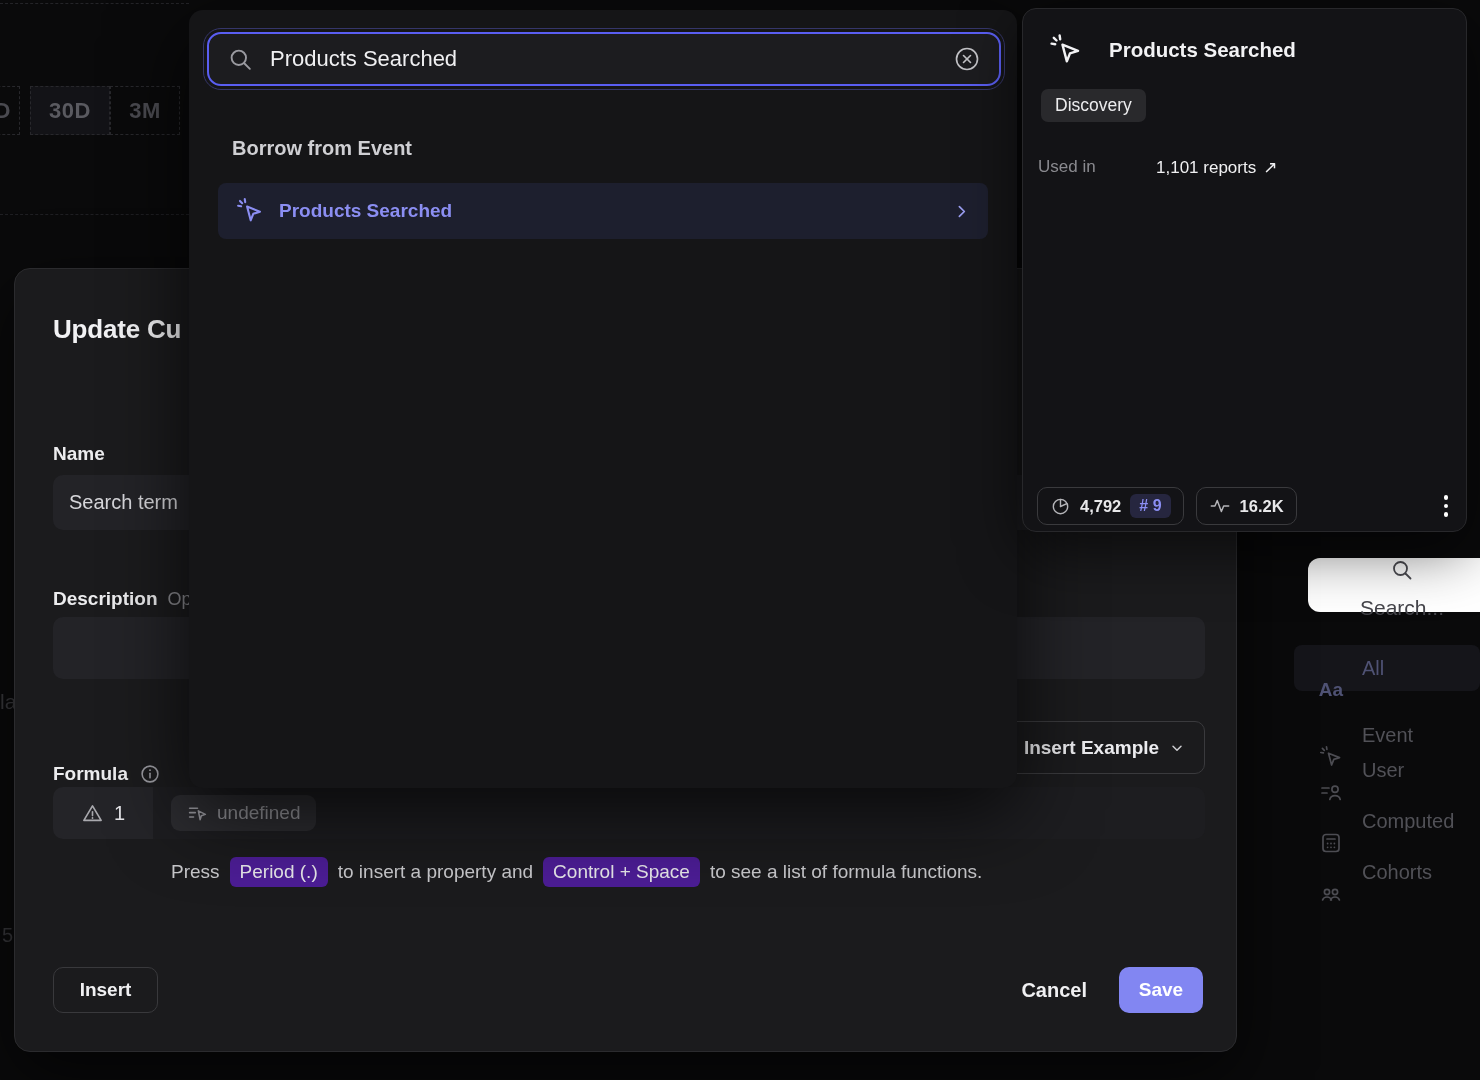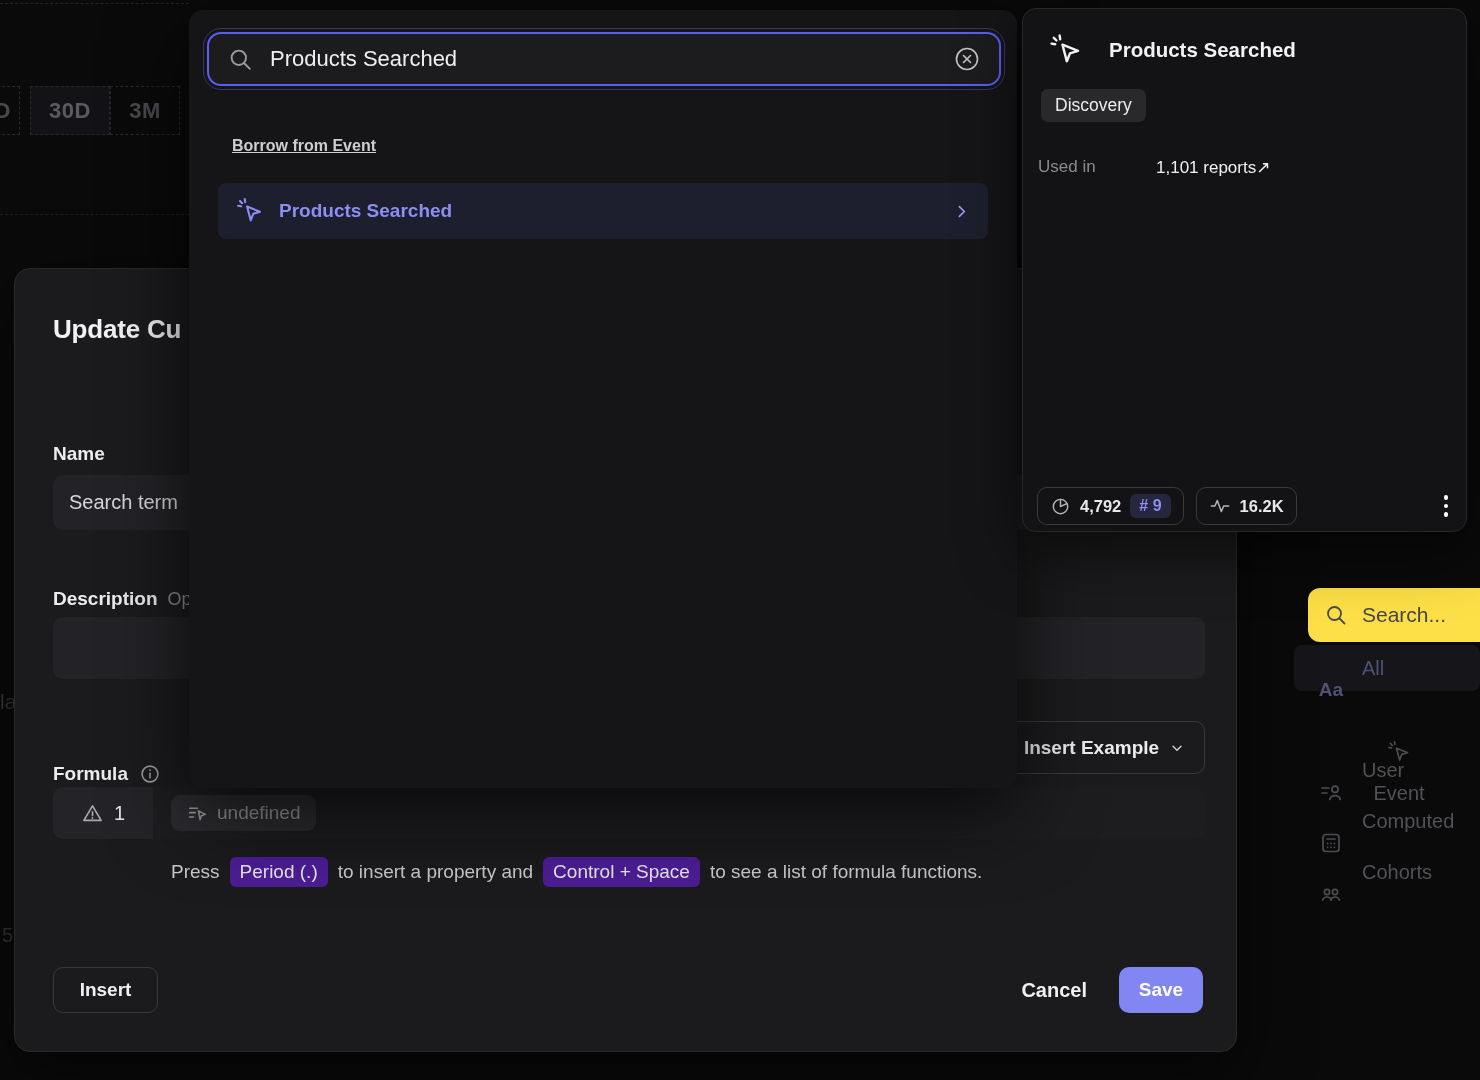--- a/index.html
+++ b/index.html
@@ -16,24 +16,24 @@
   .dash-line { border-top:1px dashed #242428; height:0; }
   .seg-cell {
     position:absolute; top:86px; height:49px;
     border:1px dashed #28282c; display:flex; align-items:center; justify-content:center;
     font-size:22px; font-weight:600; color:#4a4a50; letter-spacing:.5px;
   }
   .seg-active { background:#131317; color:#5a5a60; }
   .bg-frag { position:absolute; color:#3b3b3f; font-size:21px; }
 
   .sb-search {
-    position:absolute; left:1308px; top:588px; width:172px; height:54px;
-    background:#fde047; border-radius:12px 0 0 12px;
+    position:absolute; left:1308px; top:558px; width:172px; height:54px;
+    background:#ffffff; border-radius:12px 0 0 12px;
     display:flex; align-items:center; gap:14px; padding-left:16px;
-    color:#45454b; font-size:21px;
+    color:#45454b; font-size:21px;flex-direction:column;
   }
   .sb-item {
     position:absolute; left:1294px; width:186px; height:46px;
     display:flex; align-items:center; gap:18px; padding-left:24px;
     color:#515157; font-size:20px;
   }
   .sb-item .sb-ic { width:26px; display:flex; justify-content:center; color:#4c4c52;margin-top:44px; }
   .sb-item-active { background:#15151a; border-radius:8px; color:#4f5274; }
   .sb-item-active .sb-ic { color:#4f5274; }
   .aa-glyph { font-size:19px; font-weight:600; }
@@ -96,21 +96,21 @@
     box-shadow:0 24px 80px rgba(0,0,0,.7);
   }
   .ov-search {
     position:absolute; left:18px; top:22px; width:794px; height:54px;
     background:#1c1c1f; border:2px solid #5a5ef2; border-radius:14px;
     outline:1px solid #35366a; outline-offset:3px;
     display:flex; align-items:center; gap:16px; padding:0 18px;
     font-size:22px; color:#f0f0f2;
   }
   .ov-search .query { flex:1; }
-  .ov-section { position:absolute; left:43px; top:127px; font-size:16px; font-weight:600; color:#cfcfd3;text-decoration:underline; }
+  .ov-section { position:absolute; left:43px; top:127px; font-size:20px; font-weight:600; color:#cfcfd3; }
   .ov-row {
     position:absolute; left:29px; top:173px; width:770px; height:56px;
     background:#1d1f2e; border-radius:8px;
     display:flex; align-items:center; gap:15px; padding:0 18px;
     cursor:pointer;
   }
   .ov-row .label { flex:1; color:#8b8ef2; font-size:19px; font-weight:700; }
 
   
   .panel {
@@ -119,21 +119,21 @@
     box-shadow:0 18px 60px rgba(0,0,0,.6);
   }
   .panel-head { position:absolute; left:26px; top:24px; display:flex; align-items:center; gap:26px; }
   .panel-title { font-size:20.5px; font-weight:700; color:#f2f2f4; }
   .tag-chip {
     position:absolute; left:18px; top:80px; background:#29292c; border-radius:7px;
     padding:6px 14px; font-size:17.5px; color:#ececee;
   }
   .used-row { position:absolute; left:15px; top:140px; display:flex; font-size:17px;margin-top:8px; }
   .used-label { color:#8a8a8f; width:118px; }
-  .used-value { color:#f0f0f2; display:flex; align-items:center; }
+  .used-value { color:#f0f0f2; display:flex; gap:7px; align-items:center; }
   .stats-row { position:absolute; left:14px; top:478px; width:417px; display:flex; align-items:center; gap:12px; }
   .stat-pill {
     height:38px; border:1px solid #3a3a3d; border-radius:10px;
     display:flex; align-items:center; gap:9px; padding:0 12px;
     color:#e8e8ea; font-size:16.5px; font-weight:600;
   }
   .rank-badge { background:#26263f; border-radius:6px; padding:3px 9px; color:#8b8ef2; font-size:16px; }
   .kebab { margin-left:auto; display:flex; flex-direction:column; gap:4px; padding:6px; cursor:pointer; }
   .kebab i { width:4.5px; height:4.5px; border-radius:50%; background:#ffffff; }
 </style>
@@ -157,21 +157,21 @@
           <path d="M15.5 15.5 20.5 20.5"></path>
       </svg>
     </span>
     <span>Search...</span>
   </div>
 
   <div class="sb-item sb-item-active" style="top:645px;">
     <span class="sb-ic aa-glyph">Aa</span>
     <span>All</span>
   </div>
-  <div class="sb-item" style="top:696px;flex-direction:column;">
+  <div class="sb-item" style="top:712px;">
     <span class="sb-ic">
       <svg width="24" height="24" viewBox="0 0 24 24" fill="none" stroke="currentColor" stroke-width="1.7" stroke-linecap="round" stroke-linejoin="round">
         <path d="M7.5 1.8 7.9 4.4"></path>
           <path d="M1.8 7.5 4.4 7.9"></path>
           <path d="M3.4 3.4 5.3 5.3"></path>
         <path d="M9.5 8.2 20.5 12.6 14.8 14.4 12.6 20 Z"></path>
       </svg>
     </span>
     <span>Event</span>
   </div>

